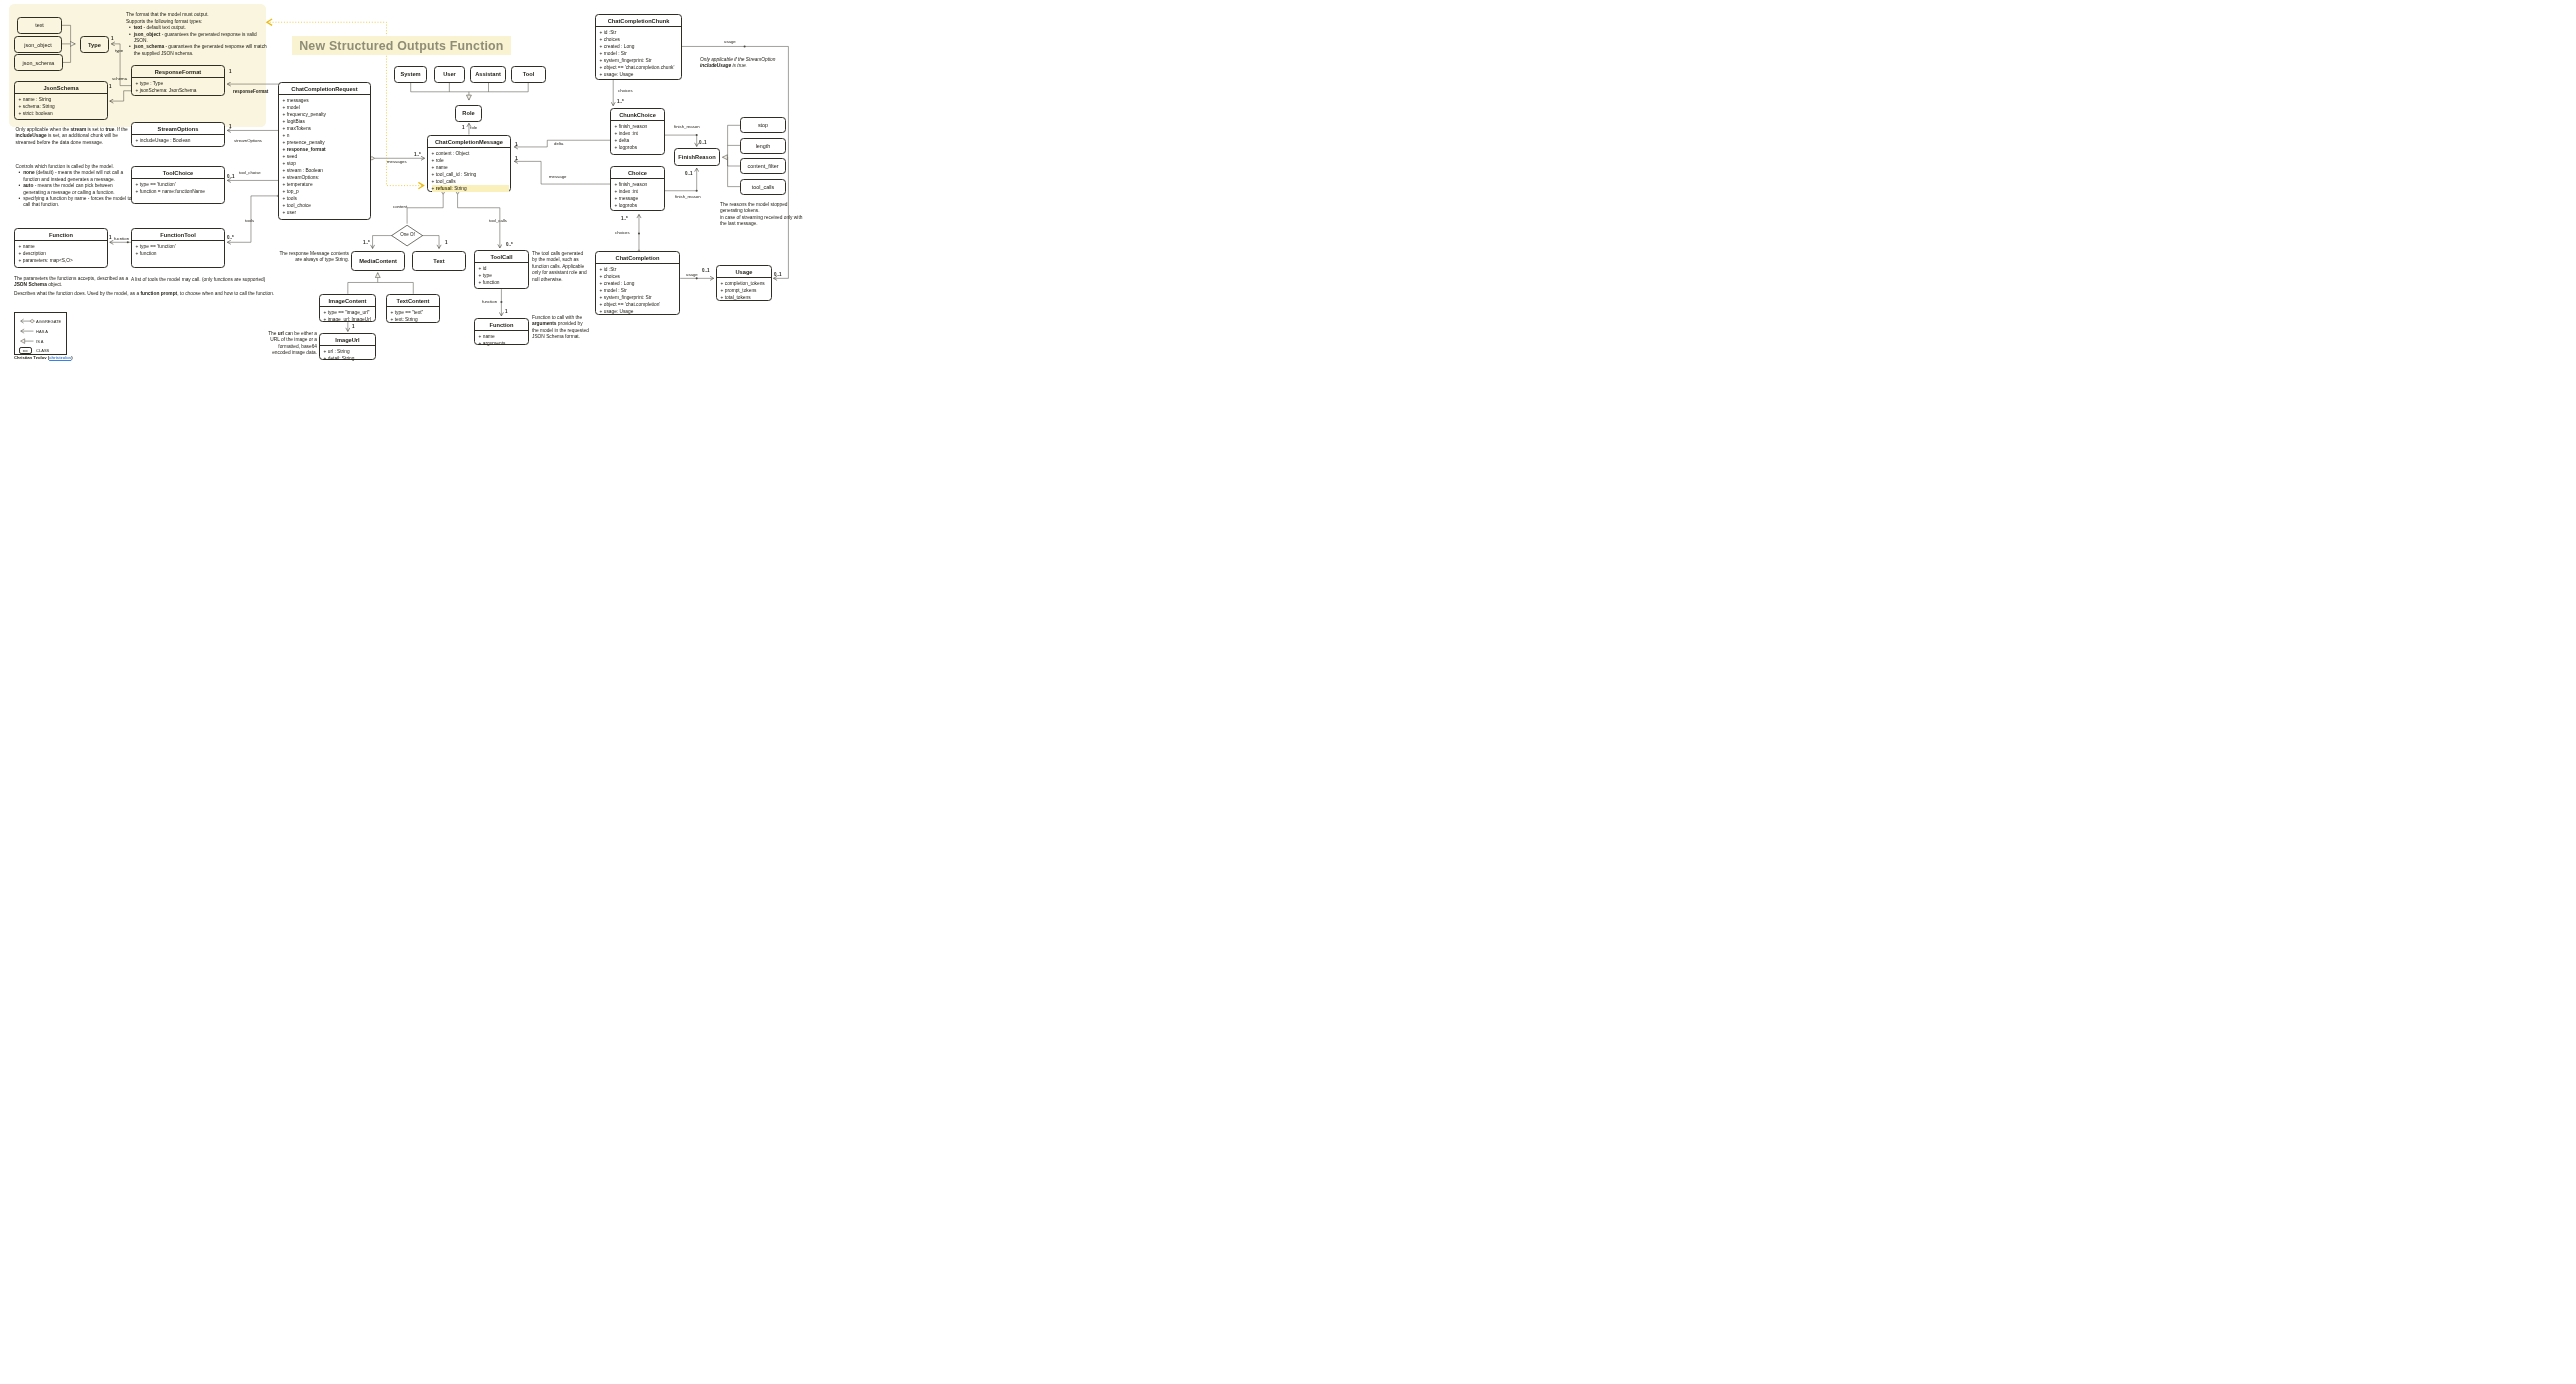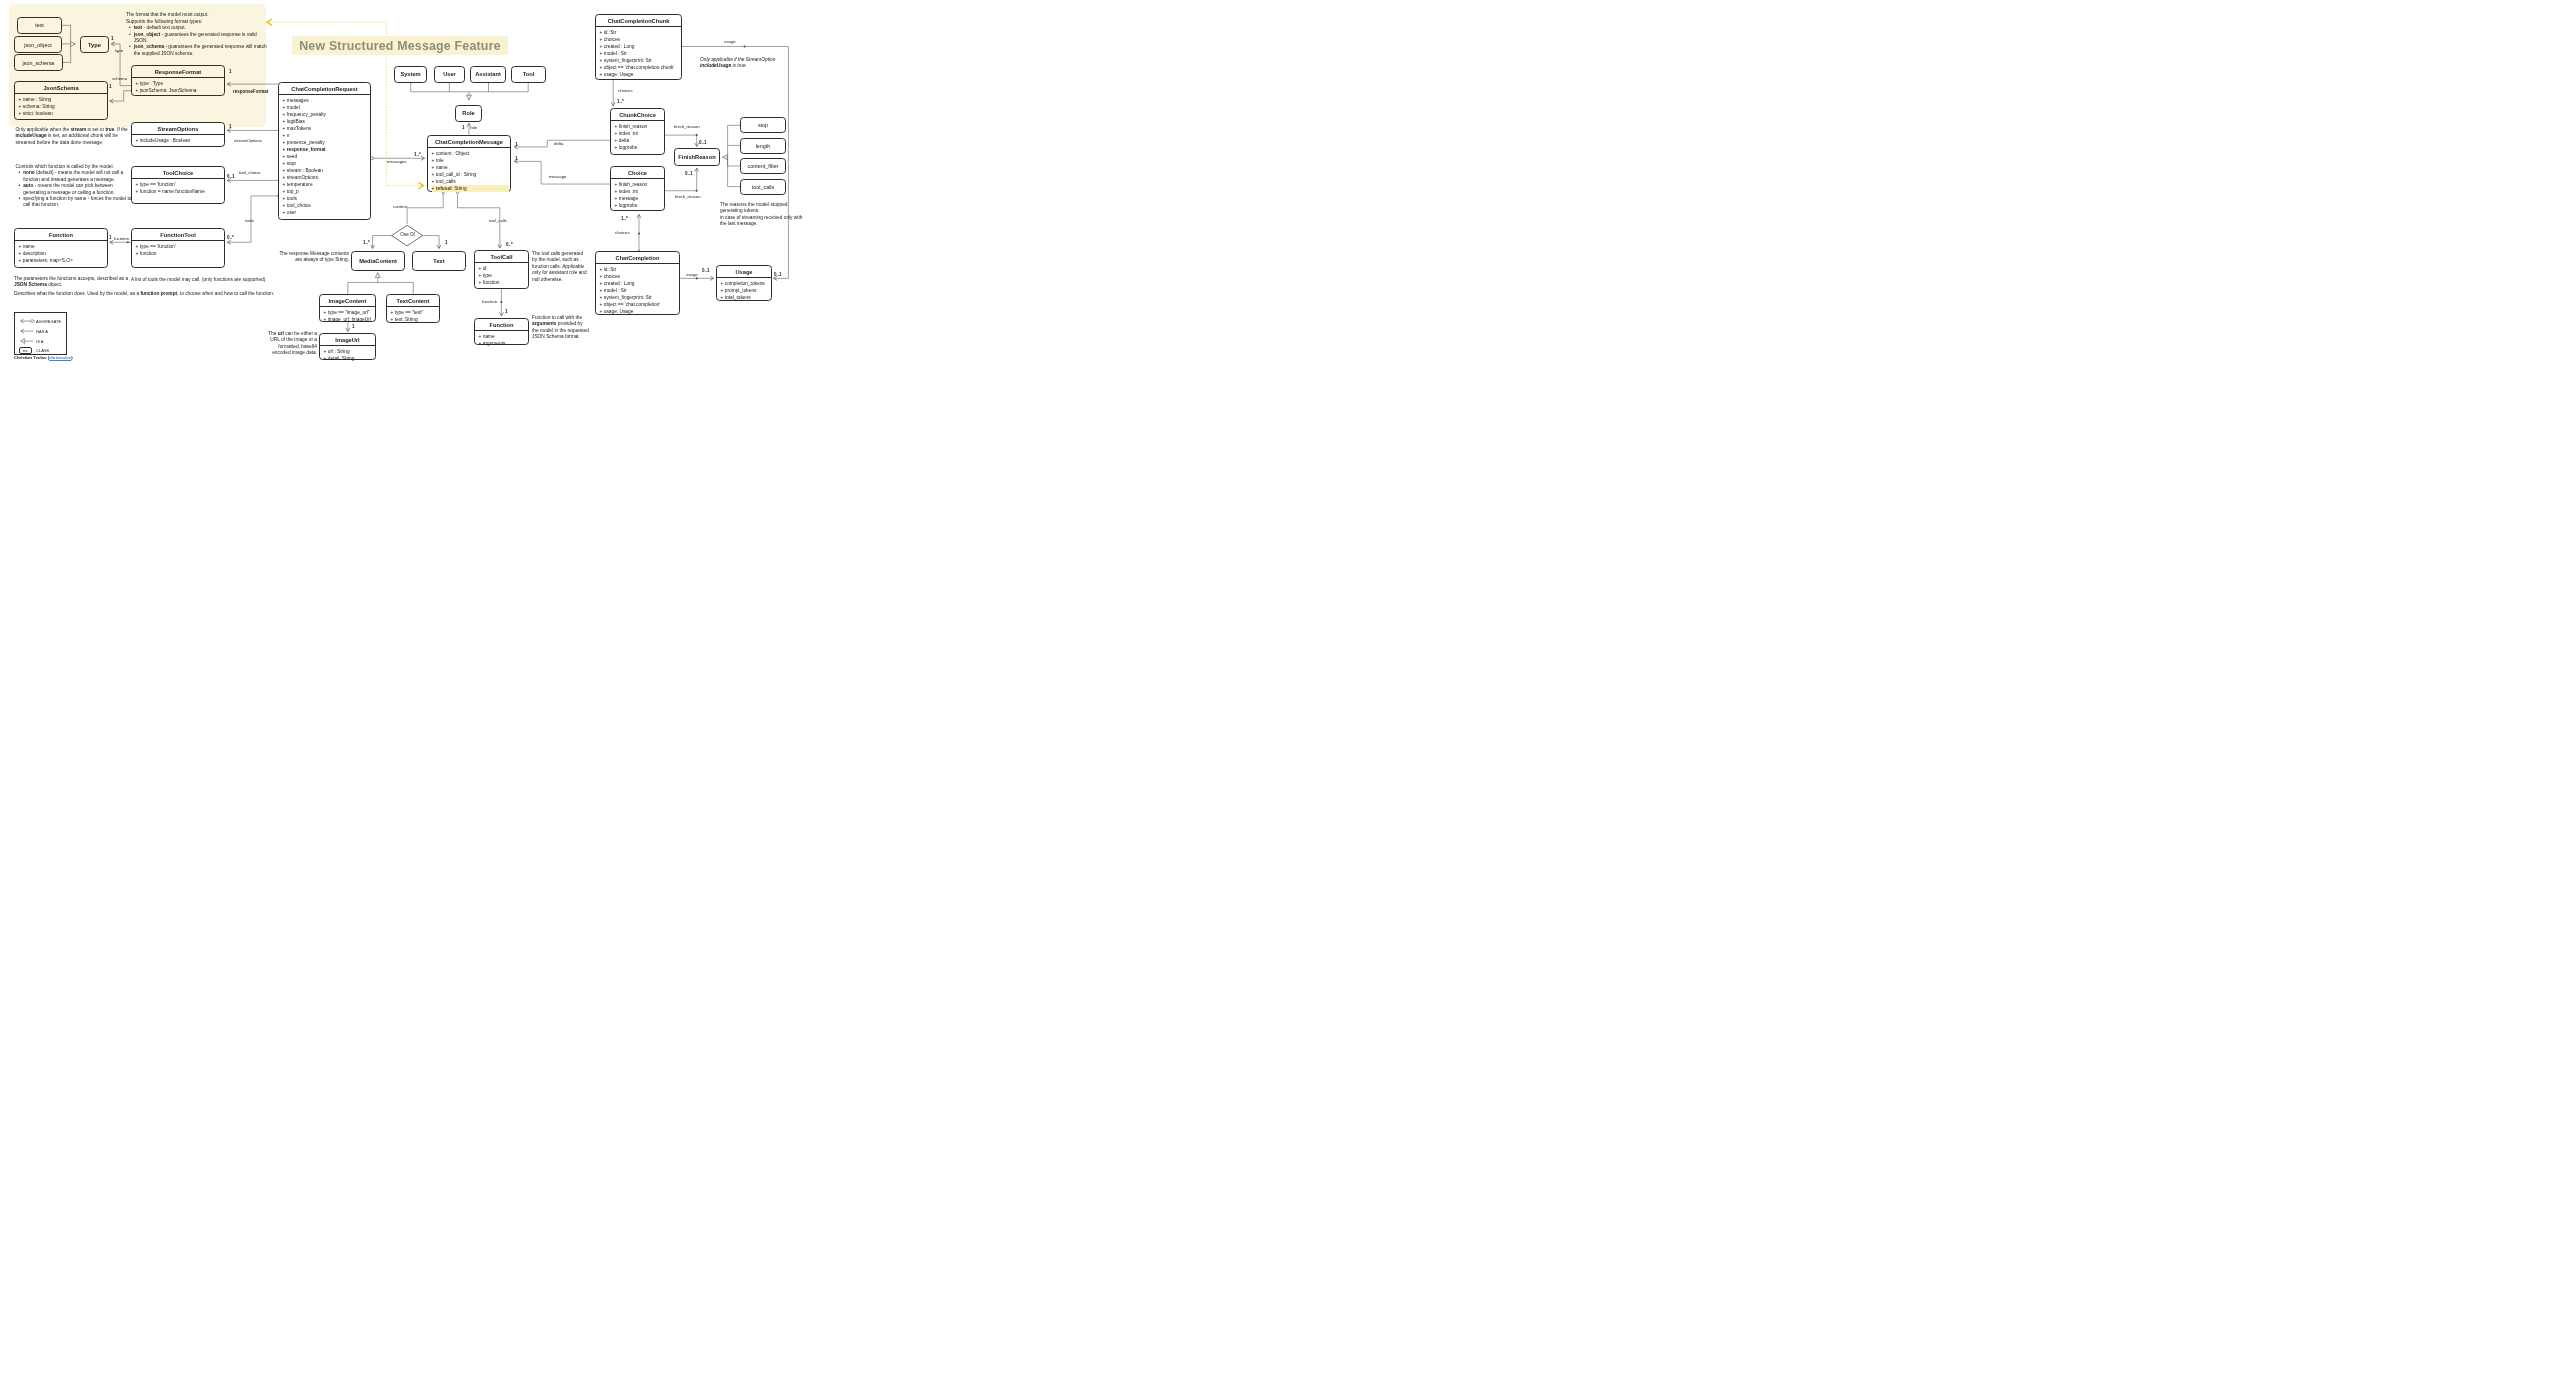--- a/index.html
+++ b/index.html
@@ -103,21 +103,21 @@
       <circle cx="1352" cy="262" r="2" fill="#4a4840" stroke="none"></circle>
       <circle cx="1352" cy="370" r="2" fill="#4a4840" stroke="none"></circle>
       <circle cx="1240" cy="453" r="2" fill="#4a4840" stroke="none"></circle>
       <circle cx="1445" cy="90" r="2" fill="#4a4840" stroke="none"></circle>
       <circle cx="1352" cy="540" r="2" fill="#4a4840" stroke="none"></circle>
       <polygon points="790,437 820,457 790,477 760,457" fill="#ffffff" stroke="#2f2d24" stroke-width="1.3"></polygon>
       <path d="M518 43 H750 V360 H822" stroke="#edb90b" stroke-width="1.4" stroke-dasharray="2 3.5" marker-start="url(#mYar)" marker-end="url(#mYar)"></path>
     </g>
   </svg>
 
-  <div class="main-title">New Structured Message Feature</div>
+  <div class="main-title">New Structured Outputs Function</div>
   <div id="one-of-label">One Of</div>
 
   <div class="legend">
     <div class="legend-row">
       <span class="legend-icon">
         <svg width="16.5" height="6.2" xmlns="http://www.w3.org/2000/svg" viewBox="0 0 32 12">
             <path d="M4,6 H21" stroke="#4a4840" fill="none"></path>
             <path d="M9,2 L3,6 L9,10" stroke="#4a4840" fill="none"></path>
             <path d="M21,6 L25.5,2.8 L30,6 L25.5,9.2 Z" fill="#f2f0e6" stroke="#4a4840"></path>
           </svg>

